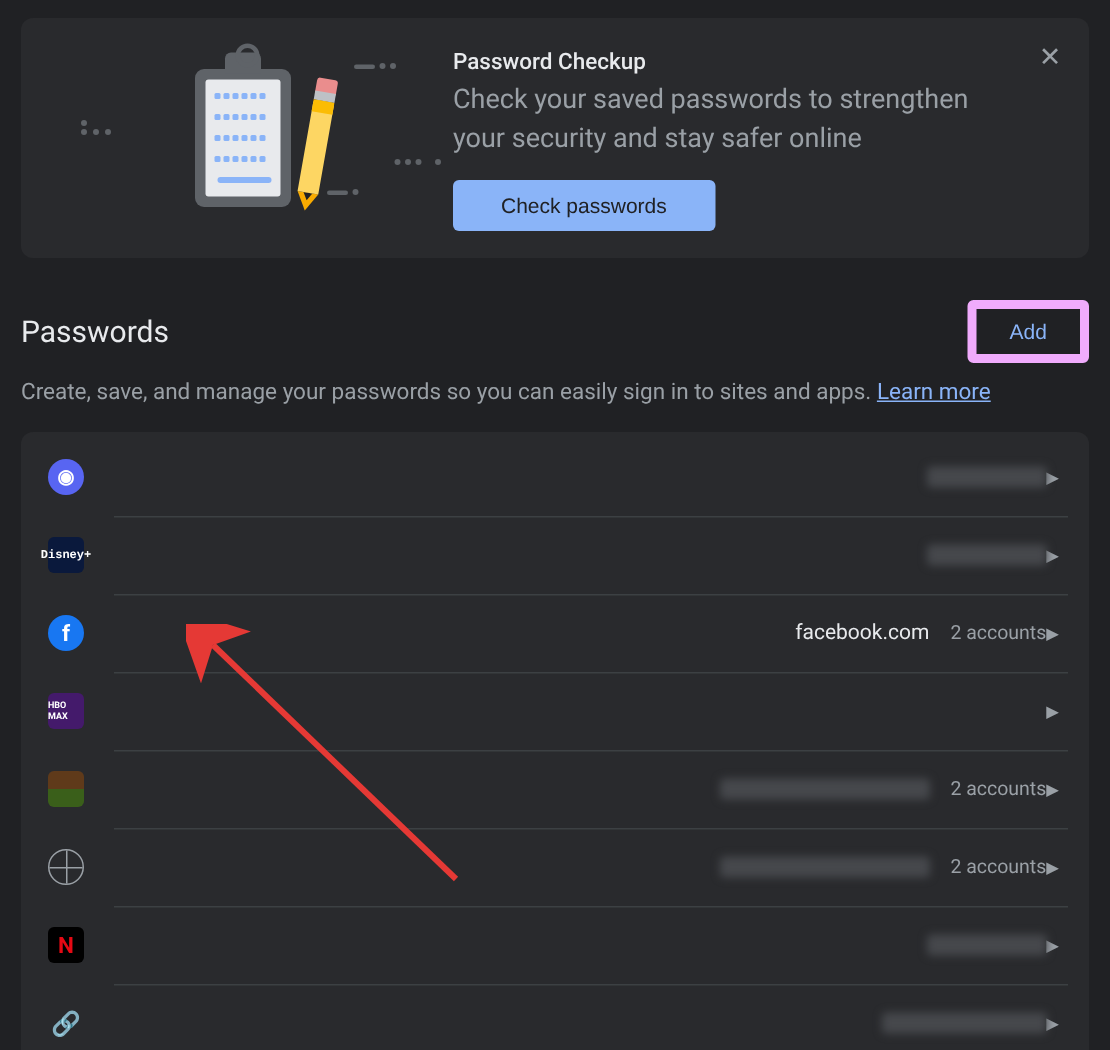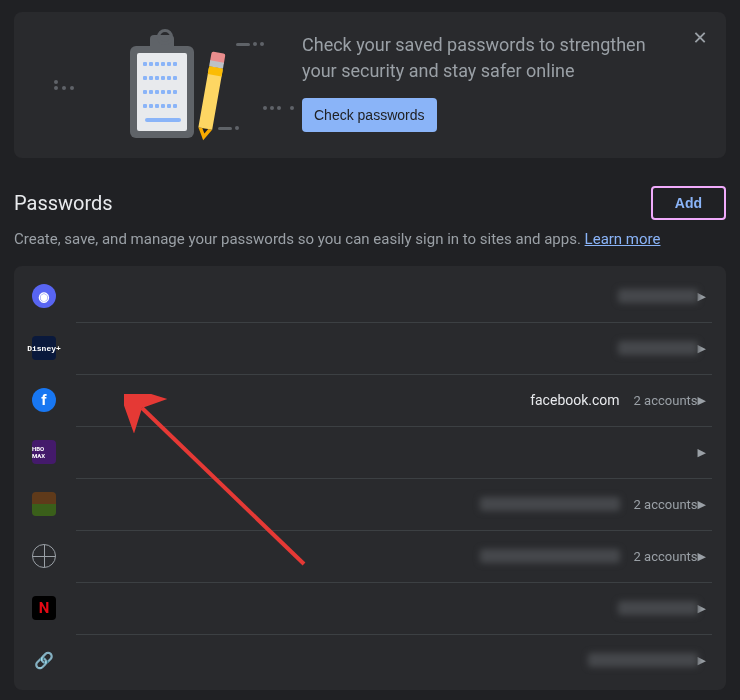--- a/index.html
+++ b/index.html
@@ -62,35 +62,35 @@
     .pencil-body::after{content:"";position:absolute;top:0;left:0;right:0;height:8px;background:#fbbc04;}
     .pencil-tip{width:0;height:0;border-left:7px solid transparent;border-right:7px solid transparent;border-top:12px solid #f9ab00;}
     .pencil-lead{width:0;height:0;border-left:3px solid transparent;border-right:3px solid transparent;border-top:5px solid #202124;margin:-12px auto 0;}
     .pencil-eraser{width:14px;height:10px;background:#ea8d8d;border-radius:2px 2px 0 0;margin-bottom:-1px;}
     .pencil-ferrule{width:14px;height:6px;background:#bdc1c6;}
     .banner-content { flex:1; padding-left: 8px; padding-top: 2px;}
     .banner-title { font-size: 15px; font-weight: 500; color:#e8eaed; margin-bottom:4px;}
     .banner-desc { font-size: 18px; color:#9aa0a6; line-height:1.45; margin-bottom:14px; max-width:370px;}
     .check-btn {
       background:#8ab4f8; color:#202124; border:none; border-radius:4px;
-      padding:9px 12px; font-size:14px; font-weight:500; cursor:pointer;
+      padding:9px 32px; font-size:14px; font-weight:500; cursor:pointer;
     }
     .close-btn {
       position:absolute; top:14px; right:14px; width:24px; height:24px;
       background:none; border:none; color:#9aa0a6; cursor:pointer; font-size:18px;
       display:flex; align-items:center; justify-content:center;
     }
     .section-header {
       display:flex; align-items:center; justify-content:space-between;
       margin:28px 14px 10px 14px;
     }
     .section-title { font-size:20px; font-weight:400; color:#e8eaed;}
     .add-btn {
-      background:transparent; border:2px solid #f0abfc; color:#8ab4f8;
-      padding:7px 22px; border-radius:4px; font-size:14px; font-weight:700; cursor:pointer;
+      background:transparent; border:6px solid #f0abfc; color:#8ab4f8;
+      padding:7px 22px; border-radius:4px; font-size:14px; font-weight:400; cursor:pointer;
     }
     .section-desc { margin:0 14px; font-size:15px; color:#9aa0a6;}
     .section-desc a { color:#8ab4f8; text-decoration:underline;}
     .list-card {
       background:#292a2d; border-radius:8px; margin:18px 14px 0 14px;
       padding:4px 0;
     }
     .row {
       display:flex; align-items:center; padding:14px 20px 14px 18px;
       cursor:pointer; position:relative;
@@ -193,20 +193,21 @@
     </div>
     <div class="pencil">
       <div class="pencil-eraser"></div>
       <div class="pencil-ferrule"></div>
       <div class="pencil-body"></div>
       <div class="pencil-tip"></div>
       <div class="pencil-lead"></div>
     </div>
   </div>
   <div class="banner-content">
+    <div class="banner-title">Password Checkup</div>
     <div class="banner-desc">Check your saved passwords to strengthen your security and stay safer online</div>
     <button class="check-btn">Check passwords</button>
   </div>
   <button class="close-btn">
     <span>✕</span>
   </button>
 </div>
 
 <div class="section-header">
   <div class="section-title">Passwords</div>

